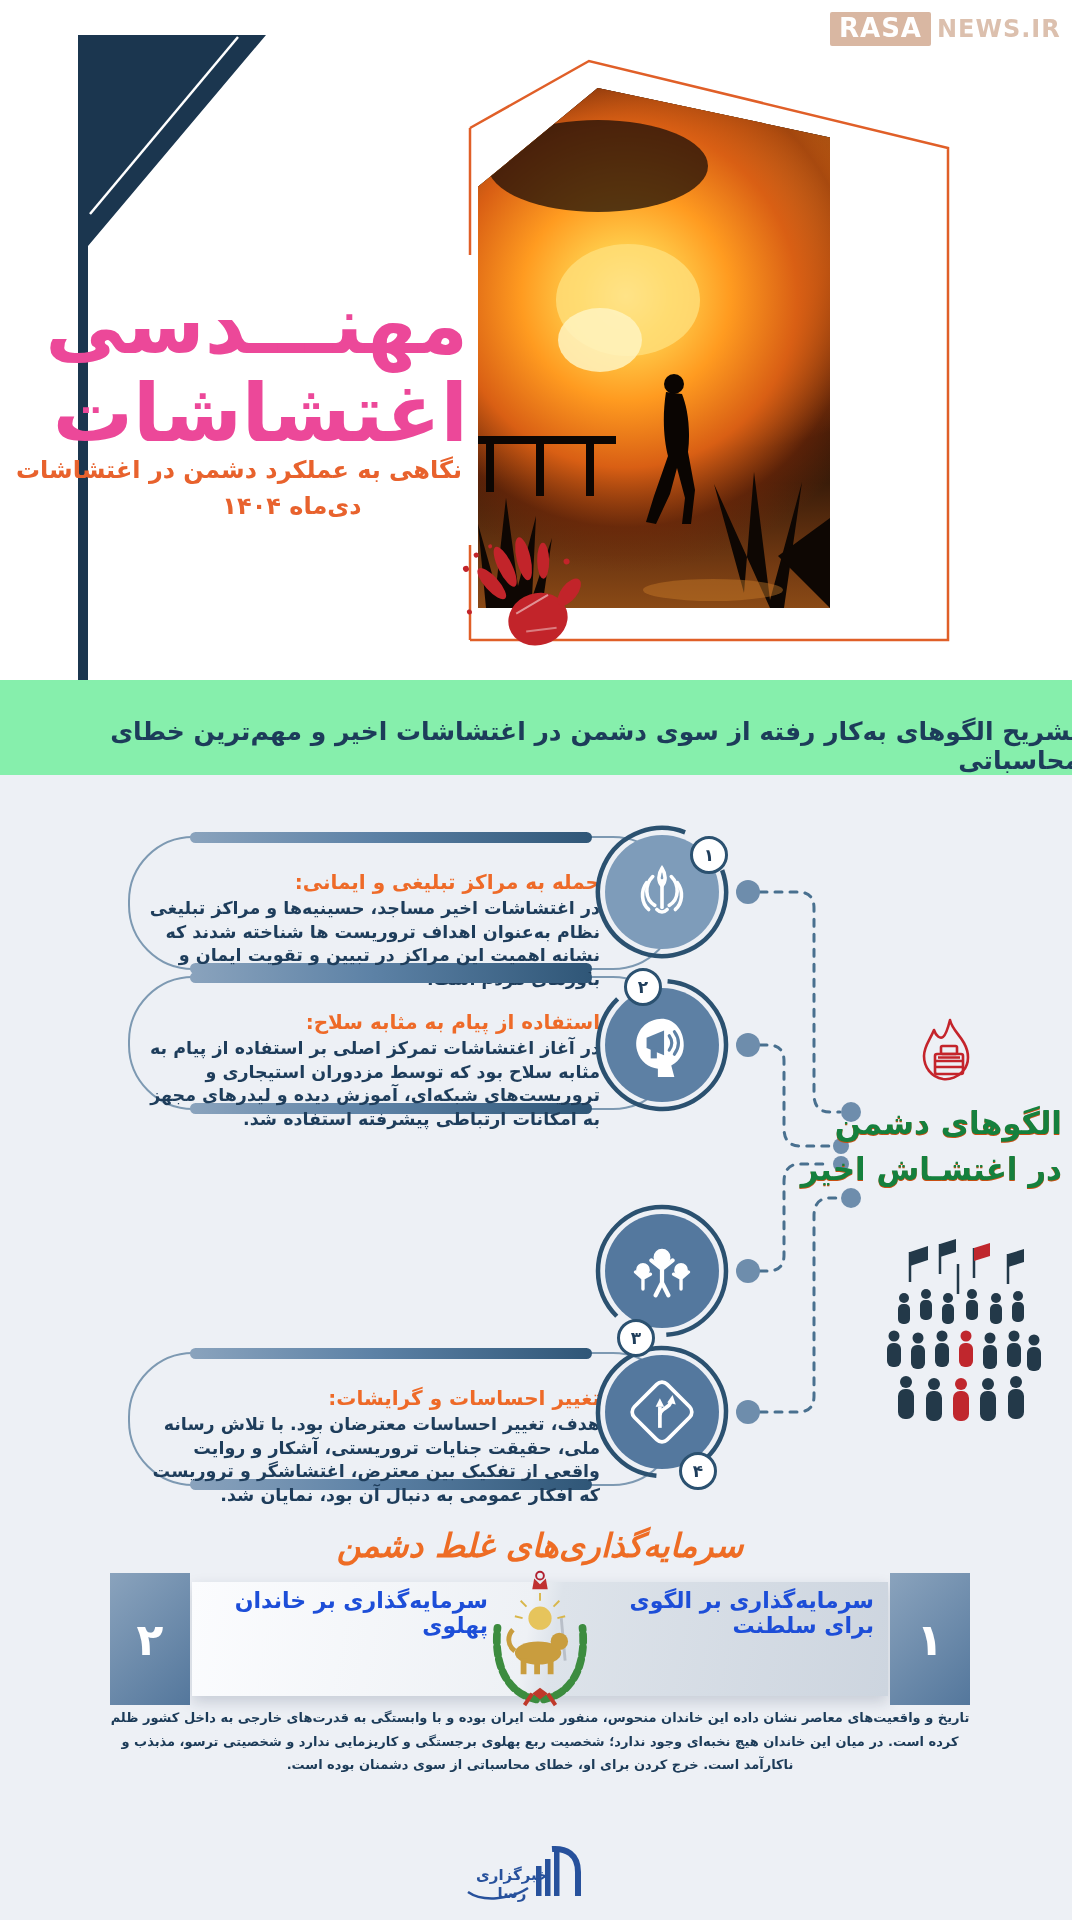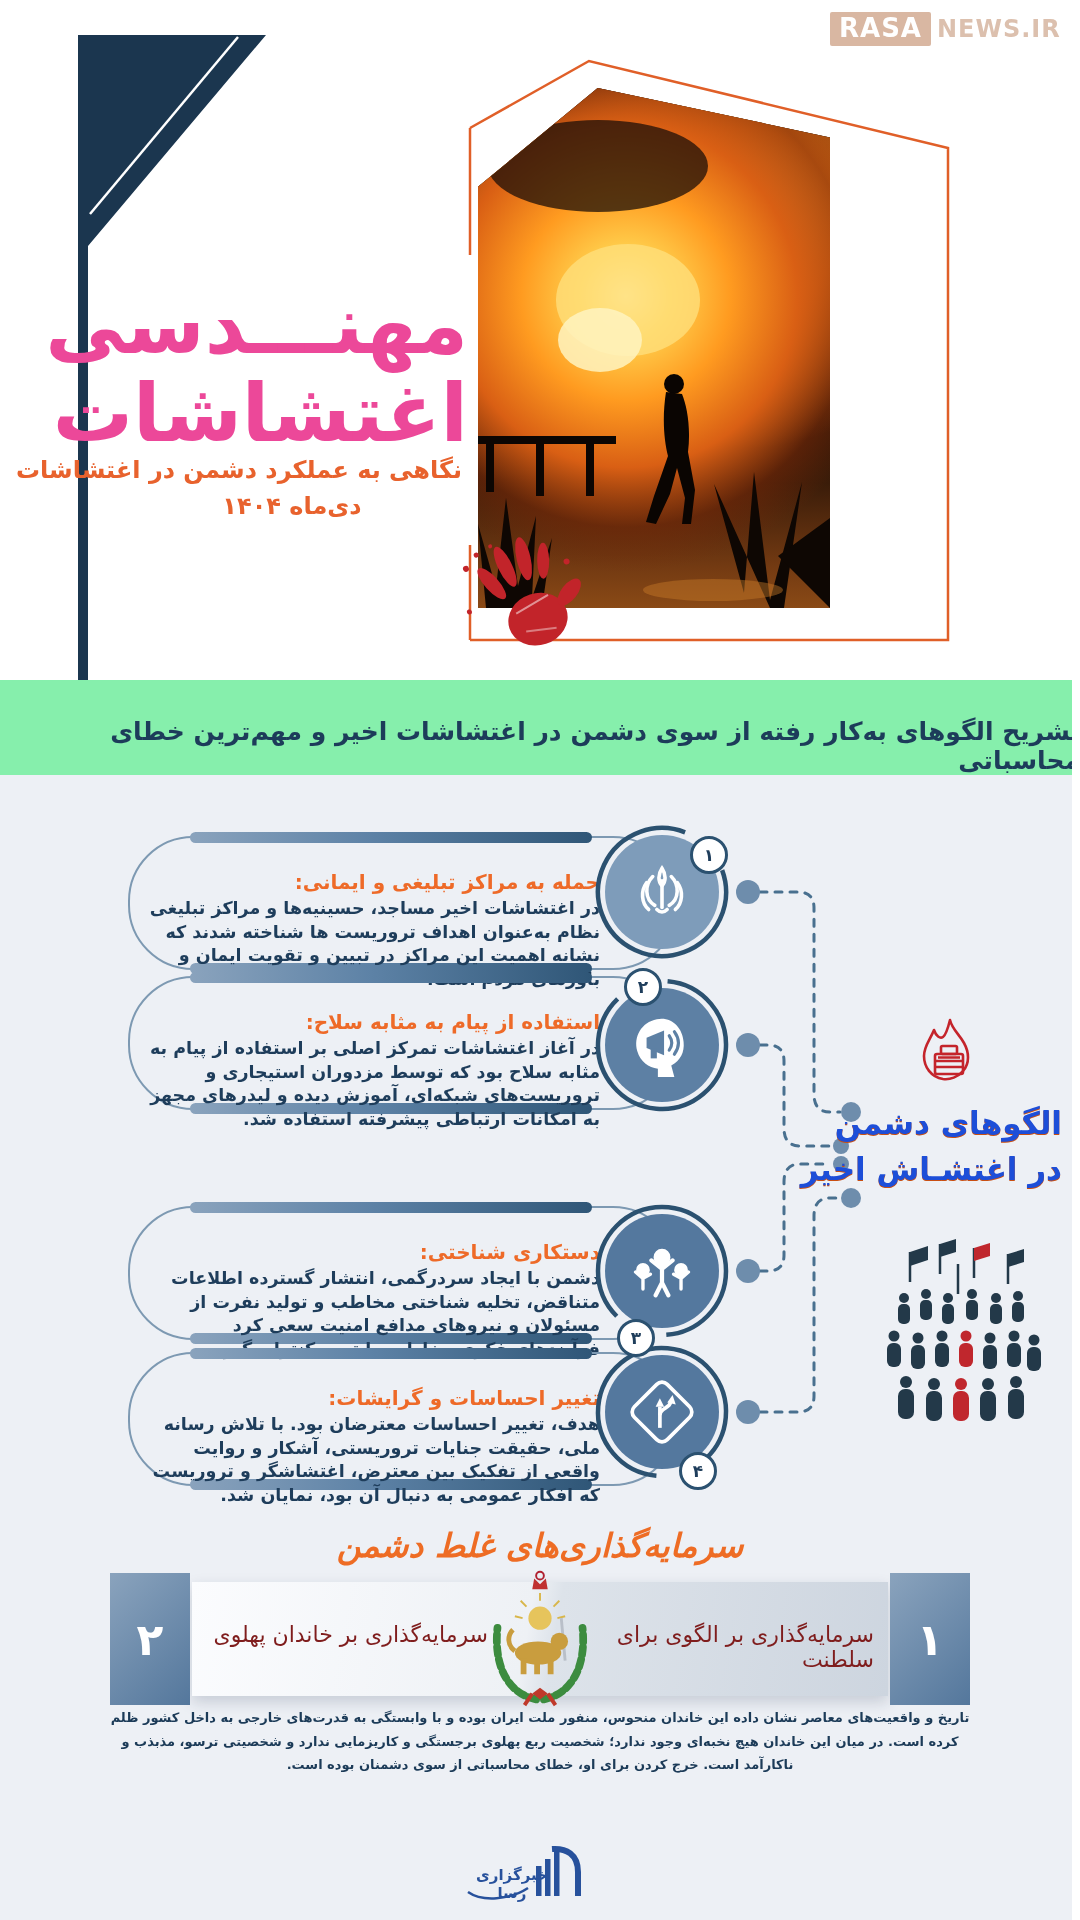--- a/index.html
+++ b/index.html
@@ -36,27 +36,27 @@
   .card{position:absolute;left:128px;width:546px;height:130px;border:2px solid #7d99b2;border-radius:65px;}
   .bar{position:absolute;left:60px;width:402px;height:11px;border-radius:6px;background:linear-gradient(90deg,#8aa3bd 0%,#5d82a6 45%,#2f5677 100%);}
   .bar.top{top:-6px;} .bar.bot{bottom:-6px;}
   .card-text{position:absolute;top:12px;right:76px;width:452px;direction:rtl;text-align:right;margin-top:20px;}
   .card-title{color:#ee6a28;font-weight:bold;font-size:20px;margin-bottom:3px;}
   .card-body{color:#1e3d5b;font-weight:bold;font-size:17.5px;line-height:23.5px;}
   .big-circle{position:absolute;width:114px;height:114px;border-radius:50%;display:flex;align-items:center;justify-content:center;}
   .badge{position:absolute;width:32px;height:32px;border-radius:50%;background:#fff;border:3px solid #2b5170;color:#1e3d5b;font-weight:bold;font-size:17px;display:flex;align-items:center;justify-content:center;z-index:5;}
 
   
-  .pat-heading{left:838px;top:1100px;width:224px;text-align:center;color:#1d4ed8;font-weight:bold;font-size:31px;line-height:46px;direction:rtl;text-shadow:0 1px 0 #c94f12;white-space:nowrap;}
+  .pat-heading{left:838px;top:1100px;width:224px;text-align:center;color:#15803d;font-weight:bold;font-size:31px;line-height:46px;direction:rtl;text-shadow:0 1px 0 #c94f12;white-space:nowrap;}
 
   
   .inv-heading{left:0;top:1526px;width:1080px;text-align:center;color:#ee6c24;font-weight:bold;font-size:33px;direction:rtl;font-style:italic;}
   .inv-bar{left:192px;top:1582px;width:696px;height:114px;background:linear-gradient(100deg,#fbfcfe 0%,#eef1f5 48%,#dde3ea 52%,#cdd5df 100%);box-shadow:0 6px 14px rgba(20,40,70,.18);}
   .side-panel{position:absolute;width:80px;height:132px;top:1573px;background:linear-gradient(135deg,#8aa3bd 0%,#54779c 100%);display:flex;align-items:center;justify-content:center;color:#fff;font-weight:bold;font-size:44px;}
-  .inv-label{position:absolute;top:1622px;color:#7f1d1d;font-weight:normal;font-size:22px;direction:rtl;}
+  .inv-label{position:absolute;top:1588px;color:#1d4ed8;font-weight:bold;font-size:22px;direction:rtl;}
   .inv-par{left:95px;top:1706px;width:890px;color:#1c3b58;font-weight:bold;font-size:13px;line-height:23.5px;text-align:center;direction:rtl;}
 </style>
 </head>
 <body>
 
 <div class="page">
 
   <svg class="abs" style="left:0;top:0" width="300" height="800" viewBox="0 0 300 800">
     <polygon points="78,35 266,35 88,246 88,765 78,765" fill="#1b364f"></polygon>
     <line x1="238" y1="37" x2="90" y2="214" stroke="#ffffff" stroke-width="2.5"></line>
@@ -157,28 +157,20 @@
 
   <div class="card" style="top:976px;">
     <div class="bar top"></div>
     <div class="bar bot"></div>
     <div class="card-text">
       <div class="card-title">استفاده از پیام به مثابه سلاح:</div>
       <div class="card-body">در آغاز اغتشاشات تمرکز اصلی بر استفاده از پیام به مثابه سلاح بود که توسط مزدوران استیجاری و تروریست‌های شبکه‌ای، آموزش دیده و لیدرهای مجهز به امکانات ارتباطی پیشرفته استفاده شد.</div>
     </div>
   </div>
 
-  <div class="card" style="top:1206px;">
-    <div class="bar top"></div>
-    <div class="bar bot"></div>
-    <div class="card-text">
-      <div class="card-title">دستکاری شناختی:</div>
-      <div class="card-body">دشمن با ایجاد سردرگمی، انتشار گسترده اطلاعات متناقض، تخلیه شناختی مخاطب و تولید نفرت از مسئولان و نیروهای مدافع امنیت سعی کرد فرآیندهای فکری مخاطب را تحت کنترل بگیرد.</div>
-    </div>
-  </div>
 
   <div class="card" style="top:1352px;">
     <div class="bar top"></div>
     <div class="bar bot"></div>
     <div class="card-text">
       <div class="card-title">تغییر احساسات و گرایشات:</div>
       <div class="card-body">هدف، تغییر احساسات معترضان بود. با تلاش رسانه ملی، حقیقت جنایات تروریستی، آشکار و روایت واقعی از تفکیک بین معترض، اغتشاشگر و تروریست که افکار عمومی به دنبال آن بود، نمایان شد.</div>
     </div>
   </div>
 

